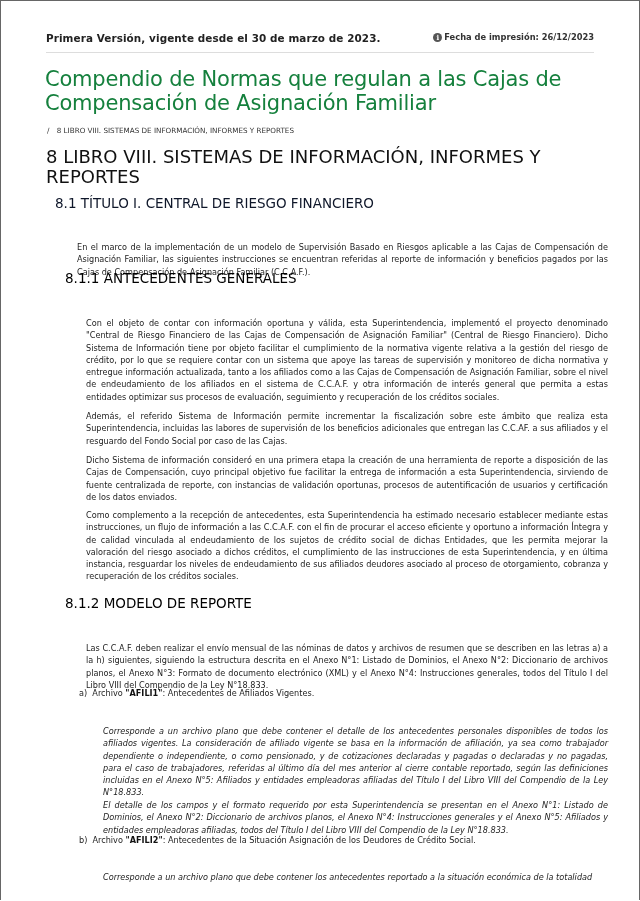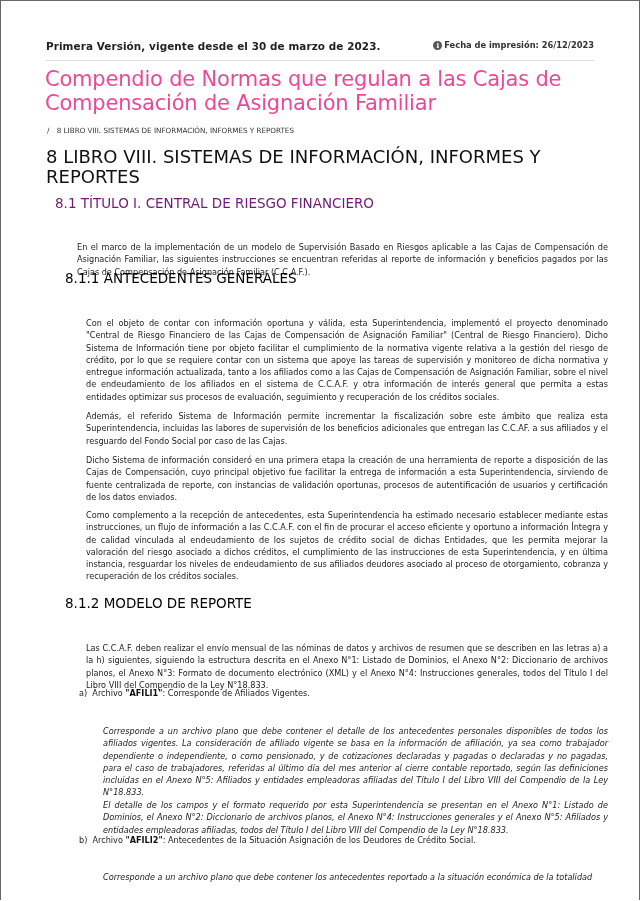--- a/index.html
+++ b/index.html
@@ -1,29 +1,29 @@
 <!DOCTYPE html>
 <html><head>
 <meta charset="utf-8">
 <style>
   html, body { margin: 0; padding: 0; background: #fff; }
   body { width: 640px; height: 901px; overflow: hidden; position: relative;
          font-family: "DejaVu Sans", sans-serif; color: #222; }
   .frame { position: absolute; left: 0; top: 0; width: 638px; height: 899px;
            border: 1px solid #666; border-bottom: none; }
-  .header { position: absolute; left: 46px; top: 40px; width: 548px; height: 20px;
+  .header { position: absolute; left: 46px; top: 32px; width: 548px; height: 20px;
             border-bottom: 1px solid #ddd; }
   .version { position: absolute; left: 0; top: 0; font-size: 10.4px; font-weight: bold; color: #222; letter-spacing: 0.1px;}
   .print-date { position: absolute; right: 0; top: 0; font-size: 8.3px; font-weight: bold; color: #333; display:flex; align-items:center; gap:2px;}
   .info-icon { display:inline-block; width: 9px; height: 9px; border-radius: 50%; background:#555; color:#fff; font-size:7px; line-height:9px; text-align:center; font-weight:bold; font-family:"DejaVu Serif", serif;}
-  .doc-title { position: absolute; left: 45px; top: 67px; width: 560px; font-size: 21px; line-height: 24px; color: #ec4899; font-weight: normal; margin:0; letter-spacing: -0.2px;}
+  .doc-title { position: absolute; left: 45px; top: 67px; width: 560px; font-size: 21px; line-height: 24px; color: #15803d; font-weight: normal; margin:0; letter-spacing: -0.2px;}
   .breadcrumb { position: absolute; left: 47px; top: 126px; font-size: 7.2px; color: #333; text-align: right; }
   .breadcrumb .sep { margin-right: 5px; }
   .h1 { position: absolute; left: 46px; top: 147px; width: 540px; font-size: 18px; line-height: 20px; margin: 0; font-weight: normal; color:#111;}
-  .h2 { position: absolute; left: 55px; top: 195px; font-size: 13.5px; margin:0; font-weight: normal; color:#701a75;}
+  .h2 { position: absolute; left: 55px; top: 195px; font-size: 13.5px; margin:0; font-weight: normal; color:#0f172a;}
   .h3 { position: absolute; left: 65px; font-size: 13.5px; margin:0; font-weight: normal; color:#000000;}
   .p { position: absolute; left: 74px; width: 522px; font-size: 8.15px; line-height: 12.3px; text-align: justify; margin:12px; color:#222;}
   .p.intro { left: 65px; width: 531px; }
   .li-label { position: absolute; left: 79px; font-size: 8.15px; line-height: 12.3px; color:#222;}
   .li-label b { font-weight: bold; color:#111; }
   .p.sub { left: 91px; width: 505px; font-style: italic; }
 </style>
 </head>
 <body>
 
@@ -53,21 +53,21 @@
 <p class="p" style="top:305px;">Con el objeto de contar con información oportuna y válida, esta Superintendencia, implementó el proyecto denominado "Central de Riesgo Financiero de las Cajas de Compensación de Asignación Familiar" (Central de Riesgo Financiero). Dicho Sistema de Información tiene por objeto facilitar el cumplimiento de la normativa vigente relativa a la gestión del riesgo de crédito, por lo que se requiere contar con un sistema que apoye las tareas de supervisión y monitoreo de dicha normativa y entregue información actualizada, tanto a los afiliados como a las Cajas de Compensación de Asignación Familiar, sobre el nivel de endeudamiento de los afiliados en el sistema de C.C.A.F. y otra información de interés general que permita a estas entidades optimizar sus procesos de evaluación, seguimiento y recuperación de los créditos sociales.</p>
 <p class="p" style="top:398px;">Además, el referido Sistema de Información permite incrementar la fiscalización sobre este ámbito que realiza esta Superintendencia, incluidas las labores de supervisión de los beneficios adicionales que entregan las C.C.AF. a sus afiliados y el resguardo del Fondo Social por caso de las Cajas.</p>
 <p class="p" style="top:442px;">Dicho Sistema de información consideró en una primera etapa la creación de una herramienta de reporte a disposición de las Cajas de Compensación, cuyo principal objetivo fue facilitar la entrega de información a esta Superintendencia, sirviendo de fuente centralizada de reporte, con instancias de validación oportunas, procesos de autentificación de usuarios y certificación de los datos enviados.</p>
 <p class="p" style="top:497px;">Como complemento a la recepción de antecedentes, esta Superintendencia ha estimado necesario establecer mediante estas instrucciones, un flujo de información a las C.C.A.F. con el fin de procurar el acceso eficiente y oportuno a información Íntegra y de calidad vinculada al endeudamiento de los sujetos de crédito social de dichas Entidades, que les permita mejorar la valoración del riesgo asociado a dichos créditos, el cumplimiento de las instrucciones de esta Superintendencia, y en última instancia, resguardar los niveles de endeudamiento de sus afiliados deudores asociado al proceso de otorgamiento, cobranza y recuperación de los créditos sociales.</p>
 
 <h4 class="h3" style="top:595px;">8.1.2 MODELO DE REPORTE</h4>
 <p class="p" style="top:630px;">Las C.C.A.F. deben realizar el envío mensual de las nóminas de datos y archivos de resumen que se describen en las letras a) a la h) siguientes, siguiendo la estructura descrita en el Anexo N°1: Listado de Dominios, el Anexo N°2: Diccionario de archivos planos, el Anexo N°3: Formato de documento electrónico (XML) y el Anexo N°4: Instrucciones generales, todos del Título I del Libro VIII del Compendio de la Ley N°18.833.</p>
 
 <div class="li-label" style="top:687px;">
   <span>a)</span>&nbsp;
-  <span>Archivo </span><b>"AFILI1"</b><span>: Corresponde de Afiliados Vigentes.</span>
+  <span>Archivo </span><b>"AFILI1"</b><span>: Antecedentes de Afiliados Vigentes.</span>
 </div>
 <p class="p sub" style="top:713px;">Corresponde a un archivo plano que debe contener el detalle de los antecedentes personales disponibles de todos los afiliados vigentes. La consideración de afiliado vigente se basa en la información de afiliación, ya sea como trabajador dependiente o independiente, o como pensionado, y de cotizaciones declaradas y pagadas o declaradas y no pagadas, para el caso de trabajadores, referidas al último día del mes anterior al cierre contable reportado, según las definiciones incluidas en el Anexo N°5: Afiliados y entidades empleadoras afiliadas del Título I del Libro VIII del Compendio de la Ley N°18.833.</p>
 <p class="p sub" style="top:787px;">El detalle de los campos y el formato requerido por esta Superintendencia se presentan en el Anexo N°1: Listado de Dominios, el Anexo N°2: Diccionario de archivos planos, el Anexo N°4: Instrucciones generales y el Anexo N°5: Afiliados y entidades empleadoras afiliadas, todos del Título I del Libro VIII del Compendio de la Ley N°18.833.</p>
 
 <div class="li-label" style="top:834px;">
   <span>b)</span>&nbsp;
   <span>Archivo </span><b>"AFILI2"</b><span>: Antecedentes de la Situación Asignación de los Deudores de Crédito Social.</span>
 </div>
 <p class="p sub" style="top:859px;">Corresponde a un archivo plano que debe contener los antecedentes reportado a la situación económica de la totalidad</p>
 

